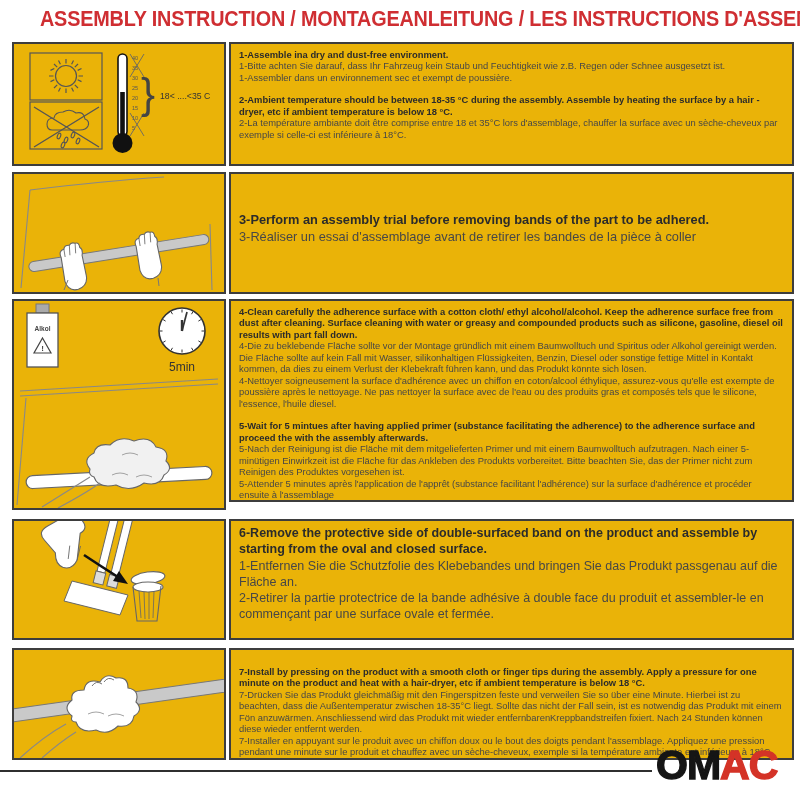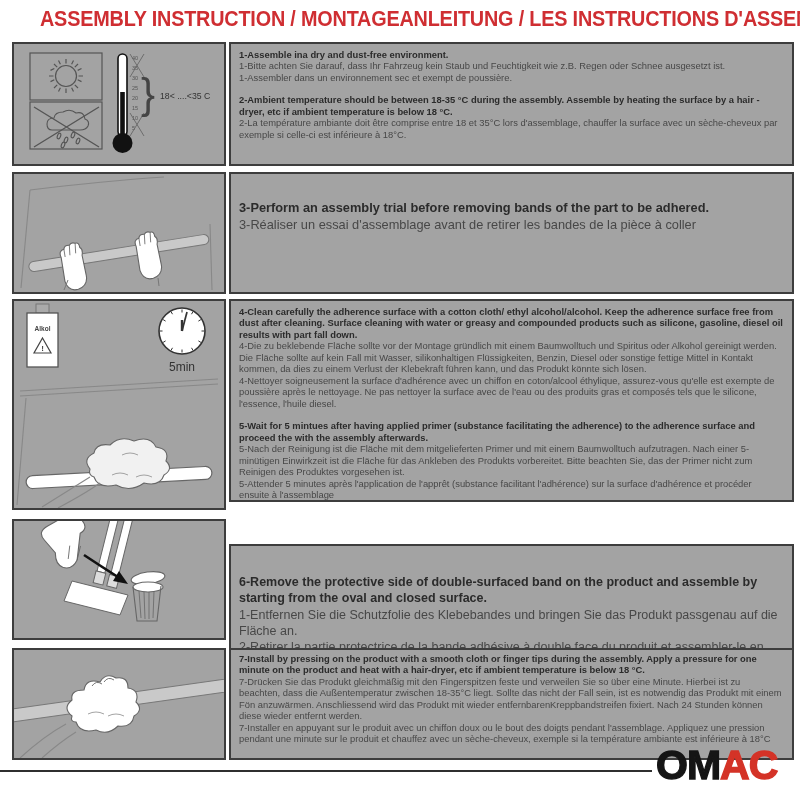--- a/index.html
+++ b/index.html
@@ -5,21 +5,21 @@
   :root{
     --accent:#cf2e32; --logo_red:#d43327; --logo_black:#151515;
     --border:#3d3d3d; --bar:#c9c9c9; --ink:#474747; --ink-bold:#2b2b2b; --line:#6b6b6b;
   }
   html,body{margin:0;padding:0;background:#fff;}
   body{width:800px;height:800px;font-family:"Liberation Sans",sans-serif;}
   .page{position:relative;width:800px;height:800px;background:#fff;overflow:hidden;}
   .title{position:absolute;top:6px;left:0;width:800px;text-align:center;white-space:nowrap;
          font-weight:bold;font-size:22px;color:var(--accent);letter-spacing:-0.2px;
          transform:scaleX(0.90);transform-origin:center;}
-  .box{position:absolute;border:2px solid var(--border);background:#a3a3a3;box-sizing:border-box;}
+  .box{position:absolute;border:2px solid var(--border);background:#eab308;box-sizing:border-box;}
   .illus{left:12px;width:214px;overflow:hidden;}
   .illus svg{display:block;}
   .txt{left:229px;width:565px;padding:5px 8px 3px 8px;color:var(--ink);overflow:hidden;}
   .txt p{margin:0;}
   .txt p.en{font-weight:bold;color:var(--ink-bold);}
   .small{font-size:9.4px;line-height:1.22;}
   .big{font-size:12.8px;line-height:1.32;}
   .mt{margin-top:11px !important;}
   .rule{position:absolute;top:770px;left:0;width:652px;height:2px;background:#2f2f2f;}
   .logo{position:absolute;left:656px;top:742px;font-size:41px;font-weight:bold;letter-spacing:-1px;white-space:nowrap;text-align:center;}
@@ -103,21 +103,21 @@
         <path d="M-10,-6 Q-12,-13 -6,-14 Q-5,-18 0,-17 Q2,-20 6,-18 Q10,-19 10,-13 Q13,-11 11,-5 L12,16 Q12,26 2,28 Q-8,29 -10,18 Z" fill="#fff" stroke="#666" stroke-width="1.1"></path>
         <path d="M-6,-14 L-6,-6 M0,-17 L-1,-7 M6,-18 L5,-8" stroke="#666" stroke-width="0.8" fill="none"></path>
       </g>
       <g transform="translate(133,77) rotate(-9)">
         <path d="M-10,-6 Q-12,-13 -6,-14 Q-5,-18 0,-17 Q2,-20 6,-18 Q10,-19 10,-13 Q13,-11 11,-5 L12,16 Q12,26 2,28 Q-8,29 -10,18 Z" fill="#fff" stroke="#666" stroke-width="1.1"></path>
         <path d="M-6,-14 L-6,-6 M0,-17 L-1,-7 M6,-18 L5,-8" stroke="#666" stroke-width="0.8" fill="none"></path>
       </g>
       <path d="M50,116 L54,106 M145,112 L144,104" stroke="#777" fill="none" stroke-width="1"></path>
     </svg>
   </div>
-  <div class="box txt big" style="top:172px;height:122px;padding-top:26px;">
+  <div class="box txt big" style="top:172px;height:122px;padding-top:38px;">
     <p class="en">3-Perform an assembly trial before removing bands of the part to be adhered.</p>
     <p class="fr">3-Réaliser un essai d'assemblage avant de retirer les bandes de la pièce à coller</p>
   </div>
 
   <div class="box illus" style="top:299px;height:211px;">
     <svg width="210" height="207" viewBox="0 0 210 207">
       <g>
         <rect x="22" y="3" width="13" height="9" fill="#aaa" stroke="#777" stroke-width="1"></rect>
         <rect x="13" y="12" width="31" height="54" fill="#fff" stroke="#555" stroke-width="1.3"></rect>
         <text x="28.5" y="30" font-size="6.5" font-weight="bold" fill="#444" text-anchor="middle">Alkol</text>
@@ -169,38 +169,38 @@
       <g fill="#fff" stroke="#666" stroke-width="1.1">
         <ellipse cx="134" cy="57" rx="17" ry="6" transform="rotate(-8 134 57)"></ellipse>
         <ellipse cx="134" cy="66" rx="15" ry="5"></ellipse>
         <path d="M119,66 L123,100 L143,100 L147,65" fill="none"></path>
         <path d="M125,70 L127,97 M130,71 L131,98 M135,71 L135,98 M140,70 L139,97" stroke-width="0.8" fill="none"></path>
       </g>
       <path d="M70,34 Q88,46 104,56" stroke="#111" stroke-width="2.6" fill="none"></path>
       <polygon points="114,63 99,60 105,50" fill="#111"></polygon>
     </svg>
   </div>
-  <div class="box txt" style="top:544px;height:121px;padding-top:28px;font-size:12.5px;line-height:1.3;">
+  <div class="box txt" style="top:519px;height:121px;padding-top:4px;font-size:12.5px;line-height:1.3;">
     <p class="en">6-Remove the protective side of double-surfaced band on the product and assemble by starting from the oval and closed surface.</p>
     <p class="de">1-Entfernen Sie die Schutzfolie des Klebebandes und bringen Sie das Produkt passgenau auf die Fläche an.</p>
     <p class="fr">2-Retirer la partie protectrice de la bande adhésive à double face du produit et assembler-le en commençant par une surface ovale et fermée.</p>
   </div>
 
   <div class="box illus" style="top:648px;height:112px;">
     <svg width="210" height="108" viewBox="0 0 210 108">
       <rect x="-10" y="44" width="232" height="13" transform="rotate(-8 105 50)" fill="#c9c9c9" stroke="#777" stroke-width="1"></rect>
       <g transform="translate(92,56)">
         <path d="M-34,10 Q-44,2 -34,-6 Q-36,-16 -22,-16 Q-20,-28 -6,-24 Q0,-34 10,-28 Q22,-30 22,-18 Q34,-16 30,-4 Q38,4 28,10 Q26,22 12,20 Q2,30 -10,24 Q-26,28 -30,16 Q-36,16 -34,10 Z" fill="#fff" stroke="#666" stroke-width="1.1"></path>
         <path d="M-14,-20 Q-10,-26 -4,-22 M-2,-24 Q2,-30 8,-26" stroke="#666" fill="none" stroke-width="0.9"></path>
         <path d="M-18,8 Q-10,4 -2,8 M2,10 Q10,6 18,10" stroke="#999" stroke-width="0.9" fill="none"></path>
       </g>
       <path d="M6,108 Q30,86 52,74 M28,108 Q46,92 62,82" stroke="#888" fill="none" stroke-width="1.1"></path>
     </svg>
   </div>
-  <div class="box txt small" style="top:648px;height:112px;padding-top:3px;">
+  <div class="box txt small" style="top:648px;height:112px;padding-top:16px;">
     <p class="en">7-Install by pressing on the product with a smooth cloth or finger tips during the assembly. Apply a pressure for one minute on the product and heat with a hair-dryer, etc if ambient temperature is below 18 °C.</p>
     <p class="de">7-Drücken Sie das Produkt gleichmäßig mit den Fingerspitzen feste und verweilen Sie so über eine Minute. Hierbei ist zu beachten, dass die Außentemperatur zwischen 18-35°C liegt. Sollte das nicht der Fall sein, ist es notwendig das Produkt mit einem Fön anzuwärmen. Anschliessend wird das Produkt mit wieder entfernbarenKreppbandstreifen fixiert. Nach 24 Stunden können diese wieder entfernt werden.</p>
     <p class="fr">7-Installer en appuyant sur le produit avec un chiffon doux ou le bout des doigts pendant l'assemblage. Appliquez une pression pendant une minute sur le produit et chauffez avec un sèche-cheveux, exemple si la température ambiante est inférieure à 18°C</p>
   </div>
 
   <div class="rule"></div>
   <div class="logo"><span class="om">OM</span><span class="ac">AC</span></div>
 
 </div>
 

